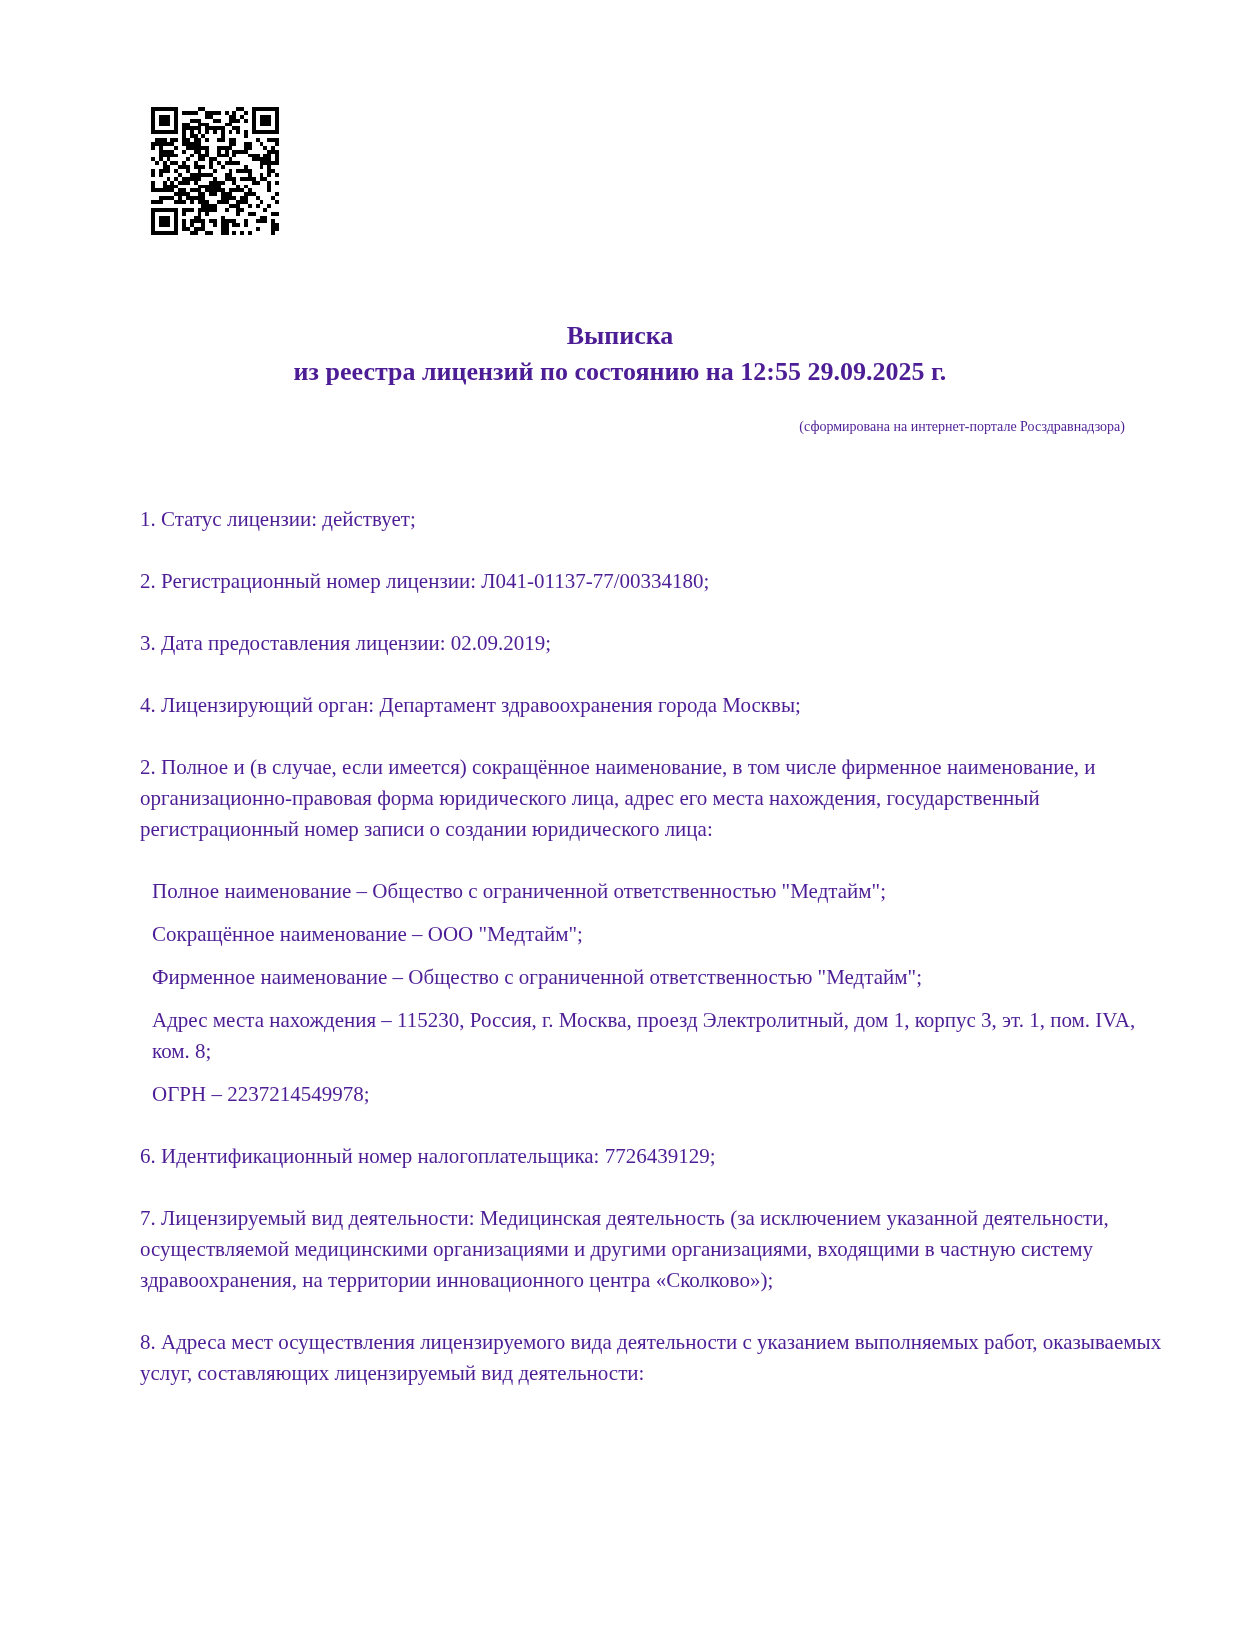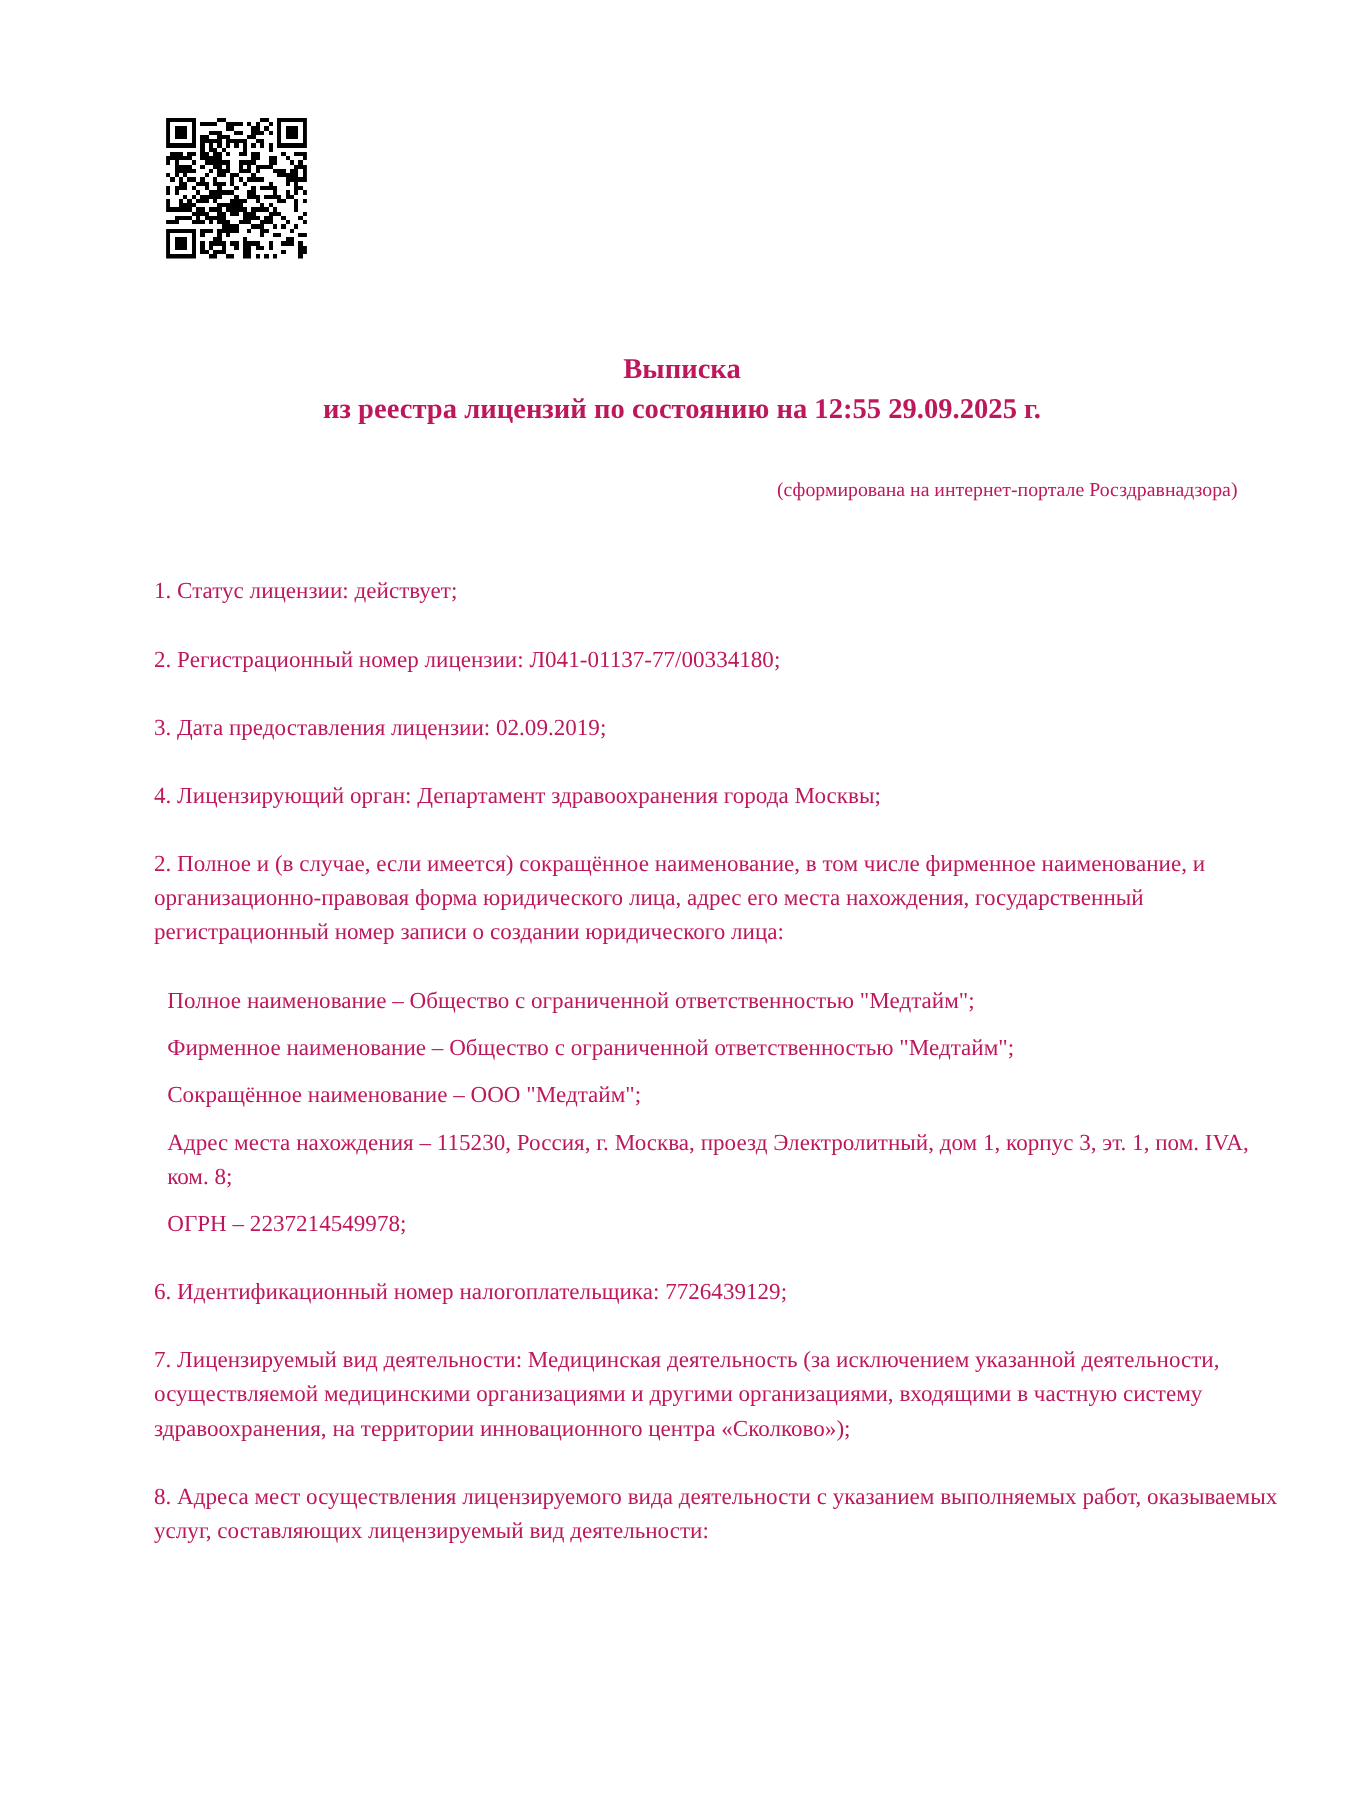--- a/index.html
+++ b/index.html
@@ -5,21 +5,21 @@
   html, body {
     margin: 0;
     padding: 0;
     background: #ffffff;
   }
   .page {
     position: relative;
     width: 1240px;
     height: 1650px;
     background: #ffffff;
-    color: #be185d;
+    color: #4c1d95;
     font-family: "Liberation Serif", serif;
     overflow: hidden;
     box-sizing: border-box;
   }
   .qr {
     position: absolute;
     left: 151px;
     top: 107px;
     width: 128px;
     height: 128px;
@@ -27,24 +27,24 @@
   .qr svg { width: 100%; height: 100%; display: block; }
 
   .doc-title {
     padding-top: 318px;
     text-align: center;
     font-size: 26px;
     font-weight: bold;
     line-height: 36px;
   }
   .doc-subtitle {
-    margin-top: 44px;
+    margin-top: 26px;
     padding-right: 115px;
     text-align: right;
-    font-size: 18px;
+    font-size: 14px;
     line-height: 22px;
   }
   .content {
     margin-top: 66px;
     padding-left: 140px;
     padding-right: 53px;
     font-size: 21px;
     line-height: 31px;
   }
   .content p {
@@ -512,22 +512,22 @@
 
   <div class="content">
     <p>1. Статус лицензии: действует;</p>
     <p>2. Регистрационный номер лицензии: Л041-01137-77/00334180;</p>
     <p>3. Дата предоставления лицензии: 02.09.2019;</p>
     <p>4. Лицензирующий орган: Департамент здравоохранения города Москвы;</p>
     <p>2. Полное и (в случае, если имеется) сокращённое наименование, в том числе фирменное наименование, и организационно-правовая форма юридического лица, адрес его места нахождения, государственный регистрационный номер записи о создании юридического лица:</p>
 
     <div class="org-block">
       <div>Полное наименование – Общество с ограниченной ответственностью "Медтайм";</div>
+      <div>Сокращённое наименование – ООО "Медтайм";</div>
       <div>Фирменное наименование – Общество с ограниченной ответственностью "Медтайм";</div>
-      <div>Сокращённое наименование – ООО "Медтайм";</div>
       <div>Адрес места нахождения – 115230, Россия, г. Москва, проезд Электролитный, дом 1, корпус 3, эт. 1, пом. IVA, ком. 8;</div>
       <div>ОГРН – 2237214549978;</div>
     </div>
 
     <p>6. Идентификационный номер налогоплательщика: 7726439129;</p>
     <p>7. Лицензируемый вид деятельности: Медицинская деятельность (за исключением указанной деятельности, осуществляемой медицинскими организациями и другими организациями, входящими в частную систему здравоохранения, на территории инновационного центра «Сколково»);</p>
     <p>8. Адреса мест осуществления лицензируемого вида деятельности с указанием выполняемых работ, оказываемых услуг, составляющих лицензируемый вид деятельности:</p>
   </div>
 
 </div>

